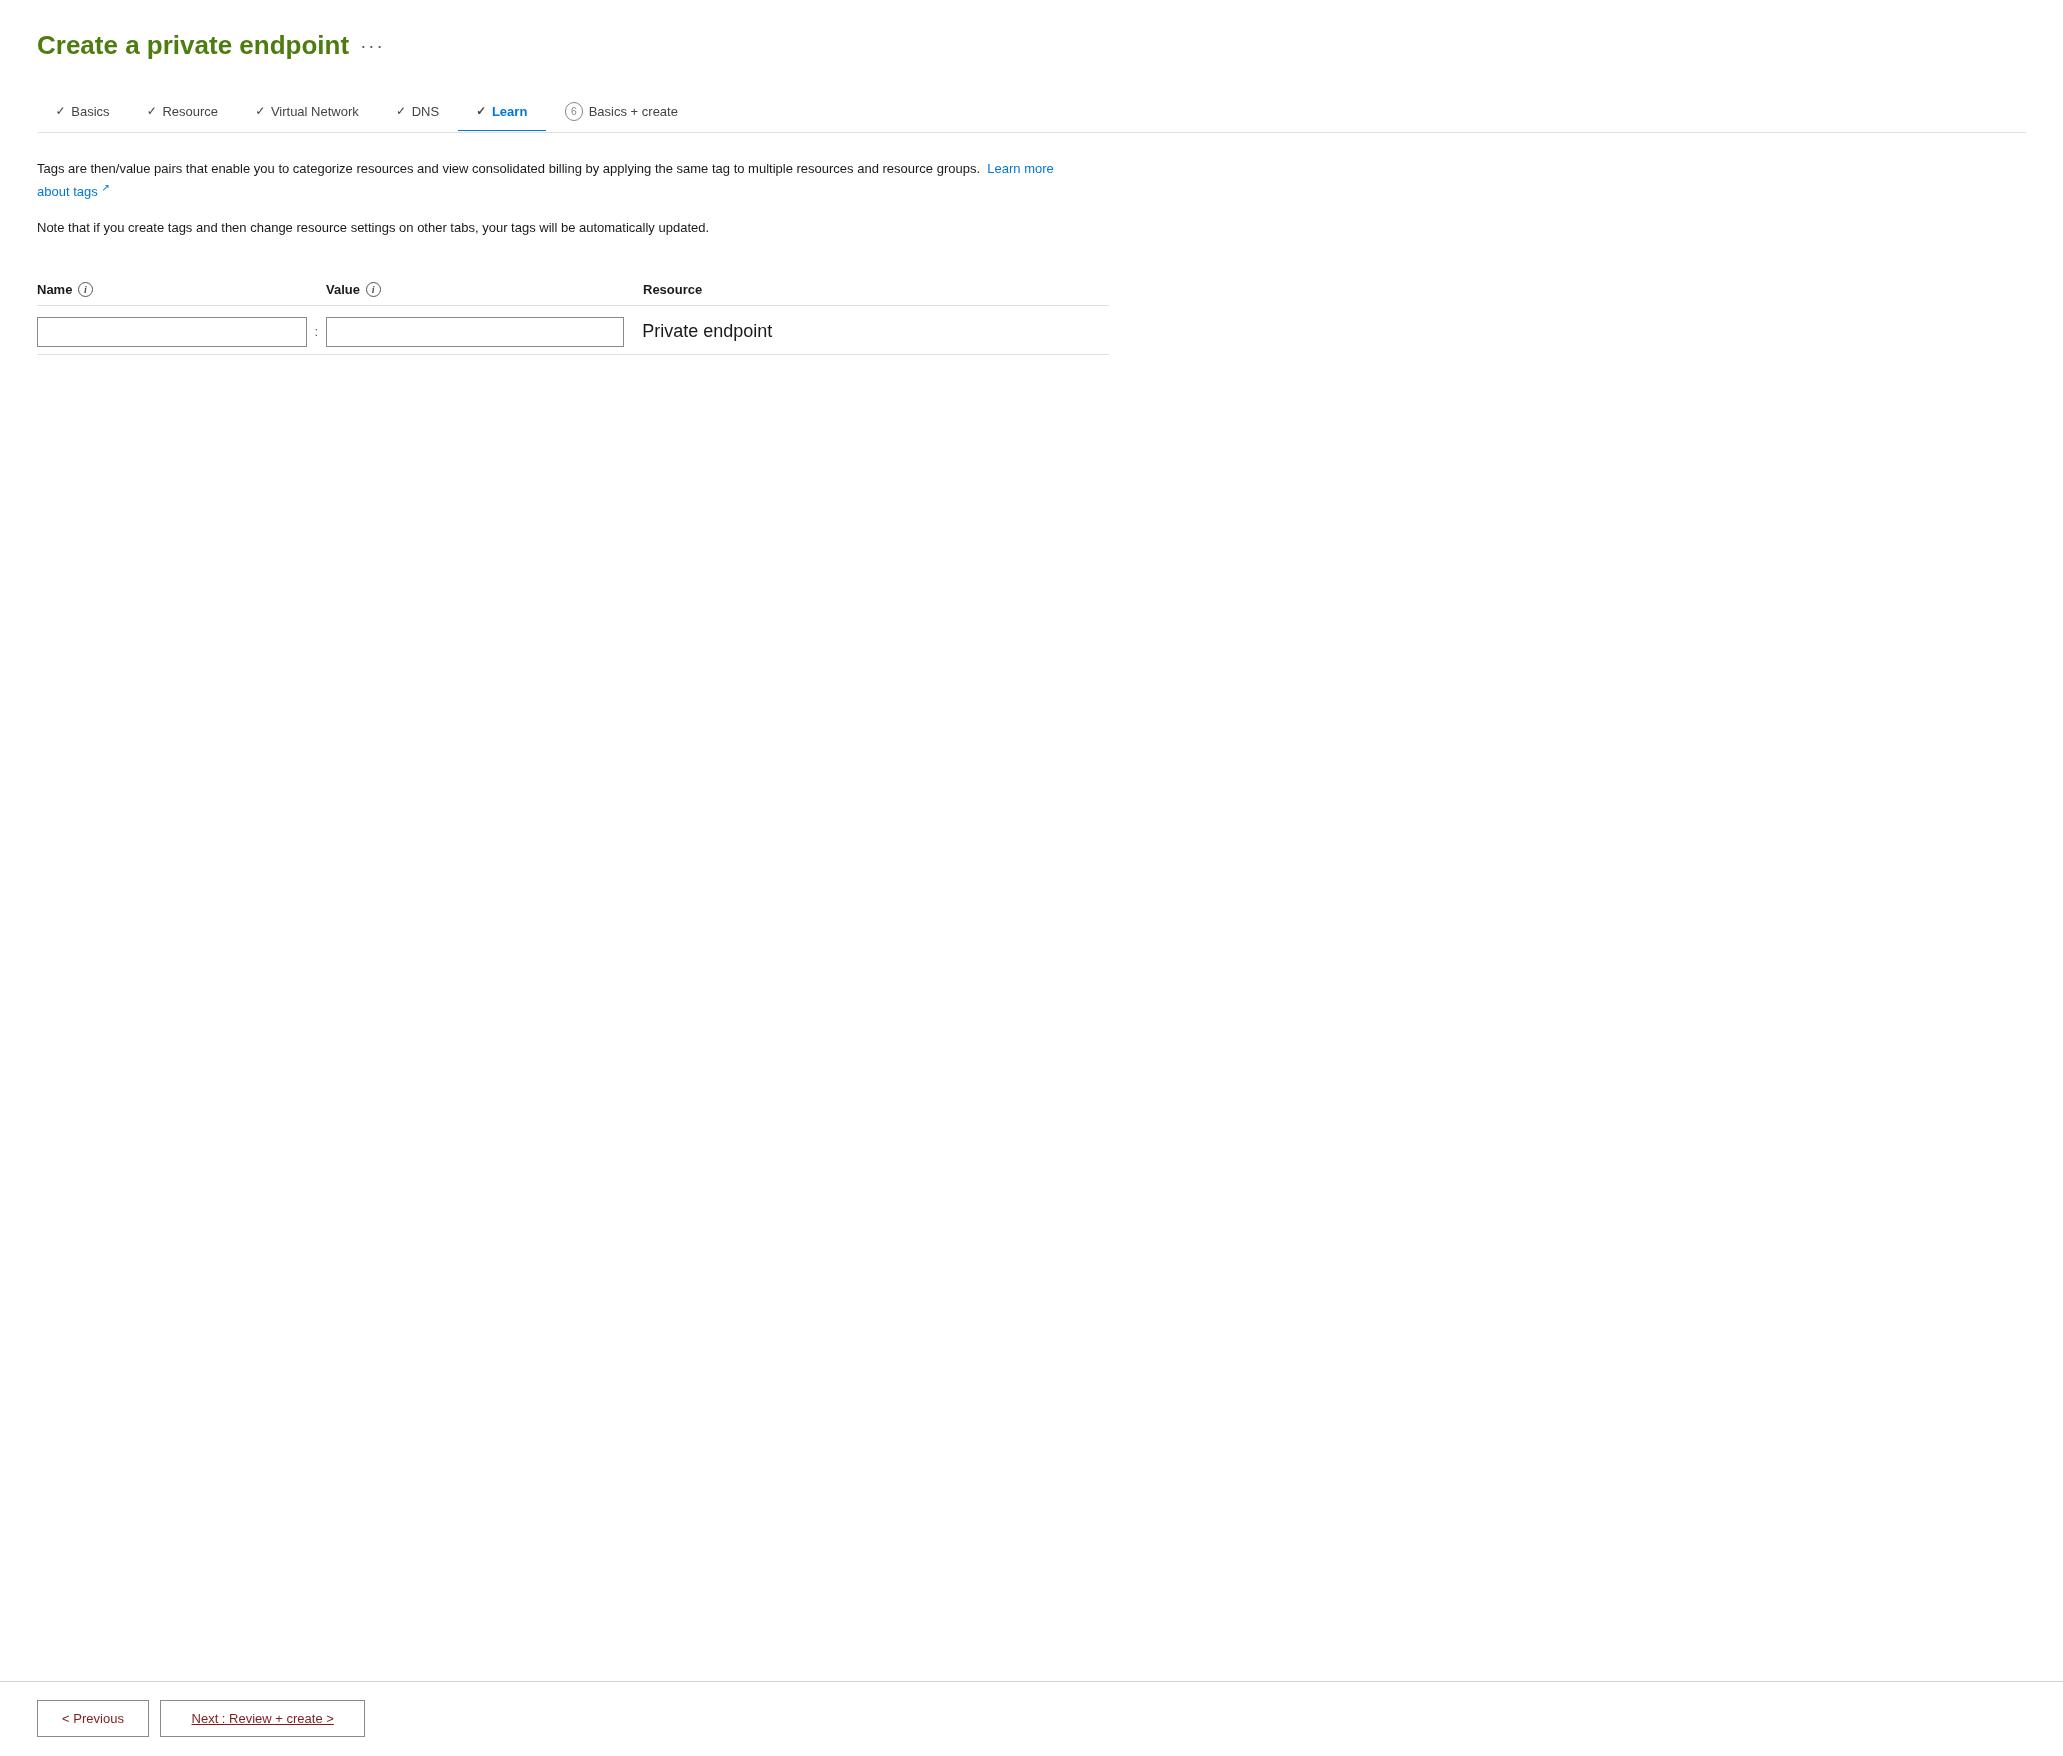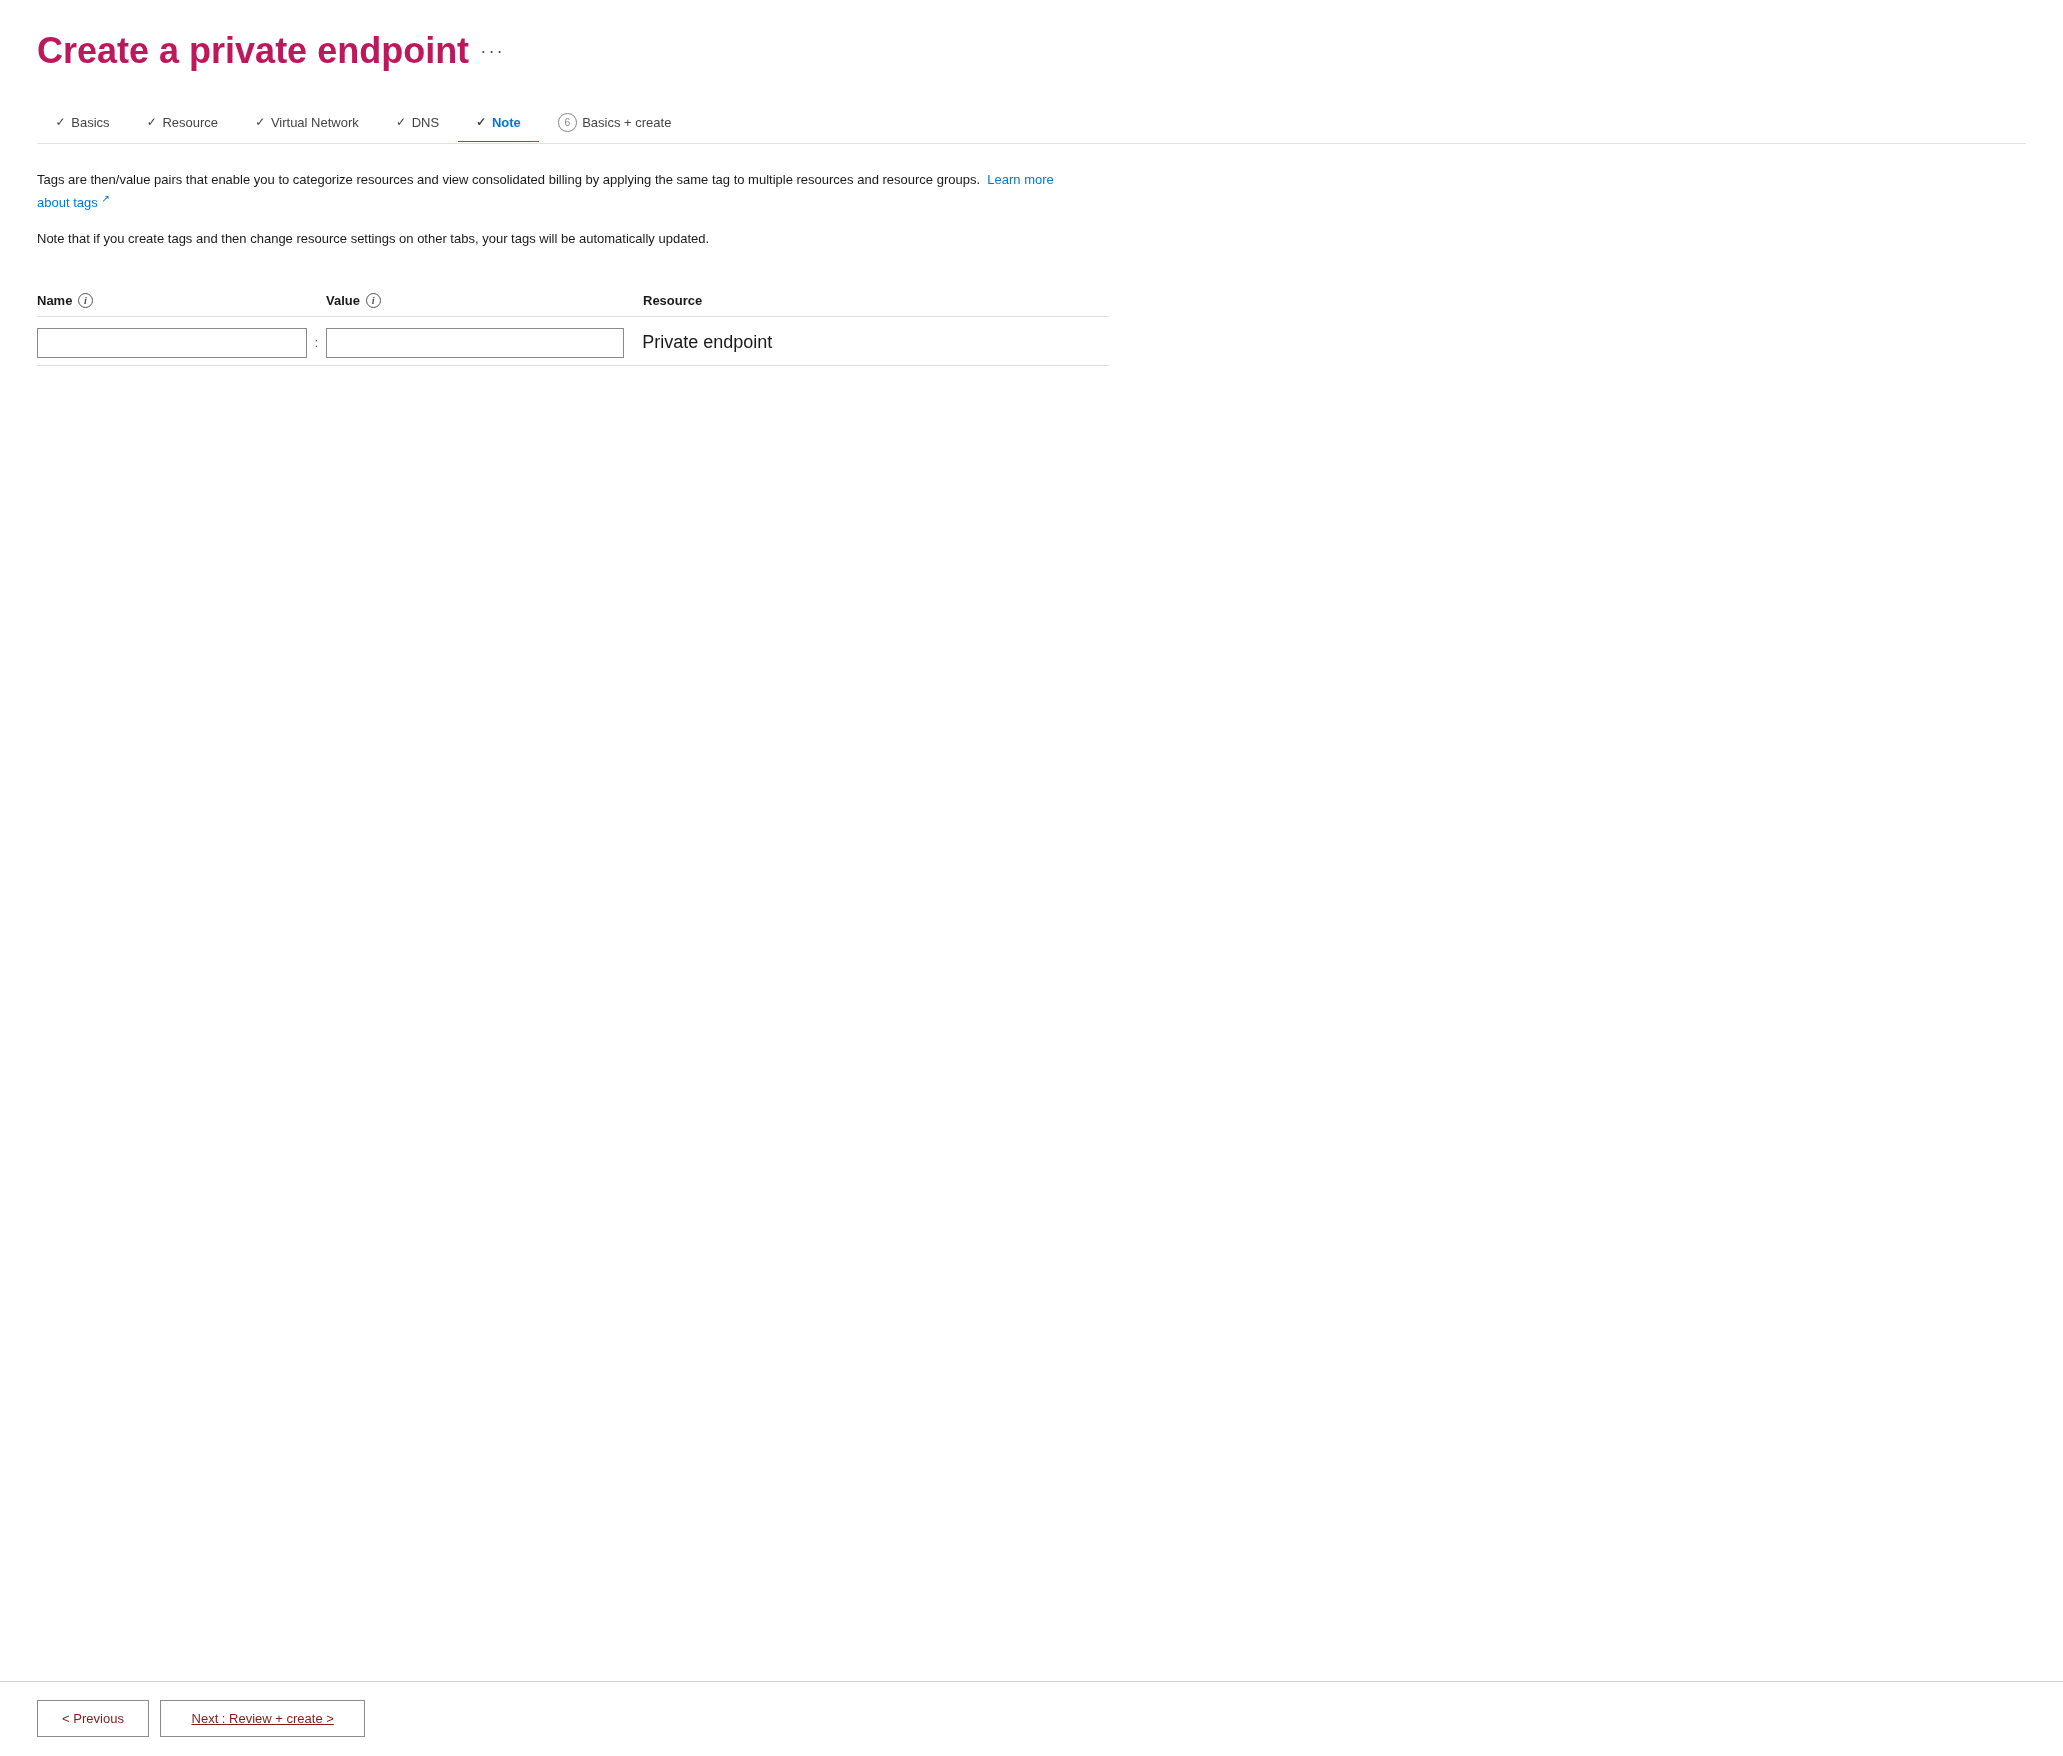--- a/index.html
+++ b/index.html
@@ -24,23 +24,23 @@
     }
 
     .page-title-row {
       display: flex;
       align-items: center;
       gap: 11.2px;
       margin-bottom: 30px;
     }
 
     .page-title {
-      font-size: 36px;
-      font-weight: 600;
-      color: #be185d;
+      font-size: 26px;
+      font-weight: 600;
+      color: #4d7c0f;
     }
 
     .more-options-icon {
       font-size: 18.6px;
       color: #555;
       cursor: pointer;
       letter-spacing: 1.9px;
     }
 
     
@@ -271,21 +271,21 @@
       <span>Virtual Network</span>
     </div>
 
     <div class="tab-item">
       <span class="check-icon">✓</span>
       <span>DNS</span>
     </div>
 
     <div class="tab-item active">
       <span class="check-icon">✓</span>
-      <span>Note</span>
+      <span>Learn</span>
     </div>
 
     <div class="tab-item">
       <span class="step-circle">
         <span>6</span>
       </span>
       <span>Basics + create</span>
     </div>
   </div>
 

